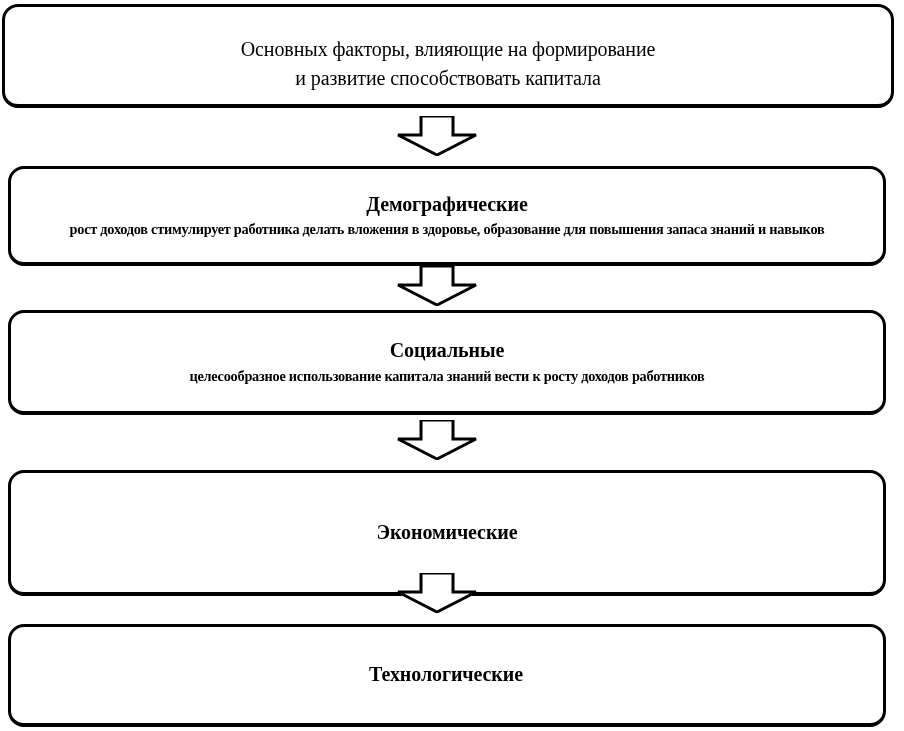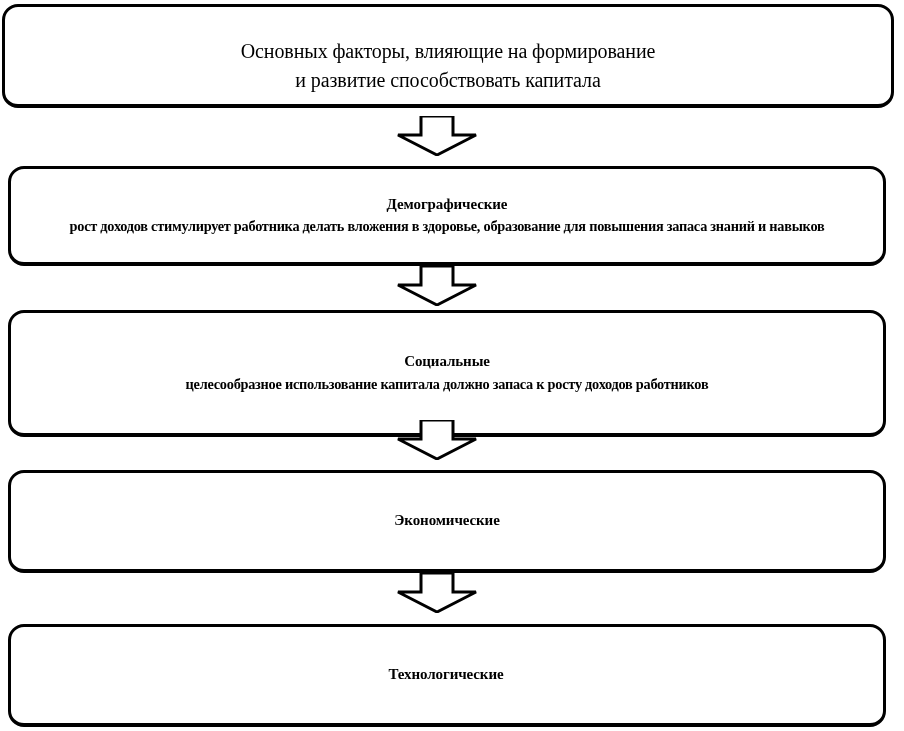--- a/index.html
+++ b/index.html
@@ -32,39 +32,39 @@
     display: flex;
     flex-direction: column;
     align-items: center;
     justify-content: center;
     text-align: center;
     padding: 4px 22px;
   }
 
   .node-title {
     font-weight: bold;
-    font-size: 15px;
+    font-size: 20px;
     line-height: 1.28;
     letter-spacing: -0.1px;
     white-space: nowrap;
   }
 
   .node-body {
     font-weight: bold;
     font-size: 14.3px;
     line-height: 1.32;
     letter-spacing: -0.25px;
     margin-top: 3px;
     text-align: right;
   }
 
   
   .node-head {
-    padding: 10px 30px;
-    justify-content: flex-end;
+    padding: 0 30px;
+    justify-content: center;
   }
   .node-head .node-title {
     font-weight: normal;
     font-size: 20px;
     line-height: 1.42;
     white-space: normal;
     margin-top: 16px;
   }
 
   
@@ -97,32 +97,32 @@
     <div class="node-title">Демографические</div>
     <div class="node-body">рост доходов стимулирует работника делать вложения в здоровье, образование для повышения запаса знаний и навыков</div>
   </div>
 
   <div class="arrow" style="left:396px; top:266px; width:82px; height:40px;">
     <svg width="82" height="40" viewBox="0 0 82 40" aria-hidden="true">
       <polygon points="25,0 57,0 57,19 80,19 41,39 2,19 25,19" fill="#ffffff" stroke="#000000" stroke-width="3" stroke-linejoin="miter"></polygon>
     </svg>
   </div>
 
-  <div class="node" style="left:8px; top:310px; width:878px; height:127px;">
+  <div class="node" style="left:8px; top:310px; width:878px; height:105px;">
     <div class="node-title">Социальные</div>
-    <div class="node-body">целесообразное использование капитала должно запаса к росту доходов работников</div>
+    <div class="node-body">целесообразное использование капитала знаний вести к росту доходов работников</div>
   </div>
 
   <div class="arrow" style="left:396px; top:420px; width:82px; height:40px;">
     <svg width="82" height="40" viewBox="0 0 82 40" aria-hidden="true">
       <polygon points="25,0 57,0 57,19 80,19 41,39 2,19 25,19" fill="#ffffff" stroke="#000000" stroke-width="3" stroke-linejoin="miter"></polygon>
     </svg>
   </div>
 
-  <div class="node" style="left:8px; top:470px; width:878px; height:103px;">
+  <div class="node" style="left:8px; top:470px; width:878px; height:126px;">
     <div class="node-title">Экономические</div>
   </div>
 
   <div class="arrow" style="left:396px; top:573px; width:82px; height:40px;">
     <svg width="82" height="40" viewBox="0 0 82 40" aria-hidden="true">
       <polygon points="25,0 57,0 57,19 80,19 41,39 2,19 25,19" fill="#ffffff" stroke="#000000" stroke-width="3" stroke-linejoin="miter"></polygon>
     </svg>
   </div>
 
   <div class="node" style="left:8px; top:624px; width:878px; height:103px;padding-left:20px;">

